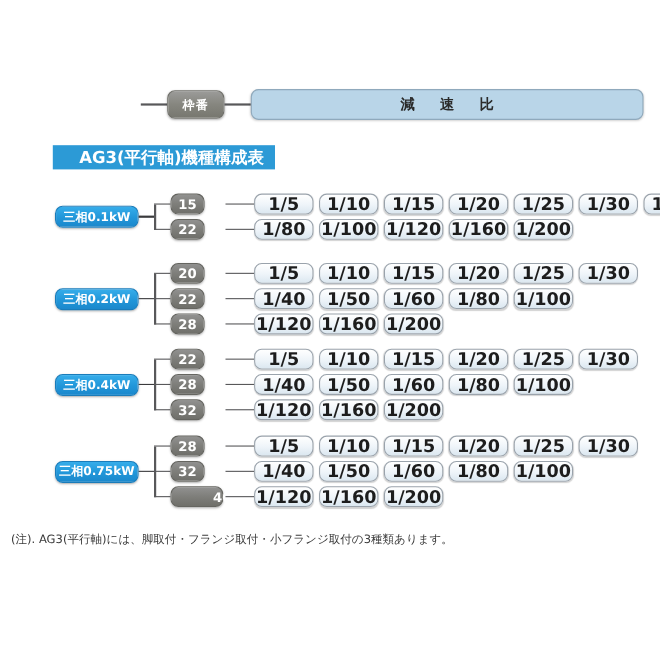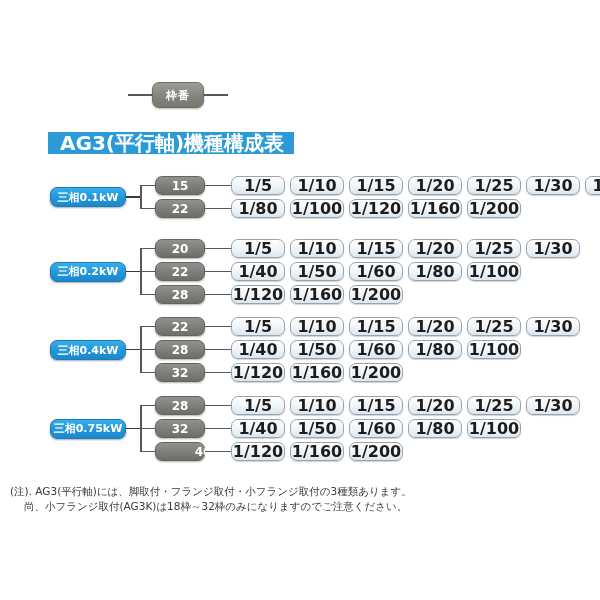--- a/index.html
+++ b/index.html
@@ -85,24 +85,24 @@
   }
   #legend-conn-1 { left: 128px; width: 24px; }
   #legend-conn-2 { left: 204px; width: 24px; }
 
   
   #title-banner {
     position: absolute;
     left: 48px;
     top: 132px;
     height: 22px;
-    padding: 0 10px 0 12px;
+    padding: 0 10px 0 24px;
     background: #2c9ad6;
     color: #ffffff;
-    font-size: 20px;
+    font-size: 15px;
     font-weight: bold;
     display: flex;
     align-items: center;
     letter-spacing: 0px;
   }
 
   
   .group {
     position: absolute;
     left: 0;
@@ -116,21 +116,21 @@
     background: linear-gradient(180deg,#36adea 0%, #2196d9 55%, #1b88cc 100%);
     border: 1px solid #1a7cba;
     color: #ffffff;
     font-size: 11px;
     font-weight: bold;
     box-shadow: 0 1px 2px rgba(0,0,0,.33);
   }
   .frame-badge {
     position: absolute;
     left: 155px;
-    width: 50px;
+    width: 31px;
     height: 19px;
     background: linear-gradient(180deg,#919190 0%, #7e7e7a 50%, #6f6f6a 100%);
     border: 1px solid #656560;
     color: #ffffff;
     font-size: 12px;
     font-weight: bold;
     box-shadow: 0 1px 2px rgba(0,0,0,.3);
   }
   .ratio-pill {
     position: absolute;
@@ -166,20 +166,21 @@
   #footnote div { white-space: nowrap; }
   #footnote-line-2 { padding-left: 14px; }
 </style>
 </head>
 <body>
 
 <div id="legend-row">
   <div class="legend-connector" id="legend-conn-1"></div>
   <div class="pill legend-frame">枠番</div>
   <div class="legend-connector" id="legend-conn-2"></div>
+  <div class="pill legend-ratio">減　速　比</div>
 </div>
 
 <div id="title-banner">AG3(平行軸)機種構成表</div>
 
 <div id="groups-root">
     <div class="group" style="top: 0px;">
       <div class="pill cap-badge" style="top: 187px;">三相0.1kW</div>
       <div class="ln ln-cap" style="left: 126px; top: 196px; width: 14px;"></div>
       <div class="ln ln-v" style="left: 140px; top: 185.5px; height: 23px;"></div>
       <div class="ln ln-h" style="left: 140px; top: 184.75px; width: 15px;"></div>
@@ -282,14 +283,13 @@
       <div class="pill frame-badge" style="top: 442px; padding-left: 46px;">40</div>
       <div class="ln ln-h" style="left: 205px; top: 450.75px; width: 26px;"></div>
       <div class="pill ratio-pill" style="left: 231px; top: 442px;">1/120</div>
       <div class="pill ratio-pill" style="left: 290px; top: 442px;">1/160</div>
       <div class="pill ratio-pill" style="left: 349px; top: 442px;">1/200</div>
     </div>
   </div>
 
 <div id="footnote">
   <div id="footnote-line-1">(注). AG3(平行軸)には、脚取付・フランジ取付・小フランジ取付の3種類あります。</div>
-  <div id="footnote-line-2">尚、小フランジ取付(AG3K)は18枠～32枠のみになりますのでご注意ください。</div>
 </div>
 
 </body></html>

